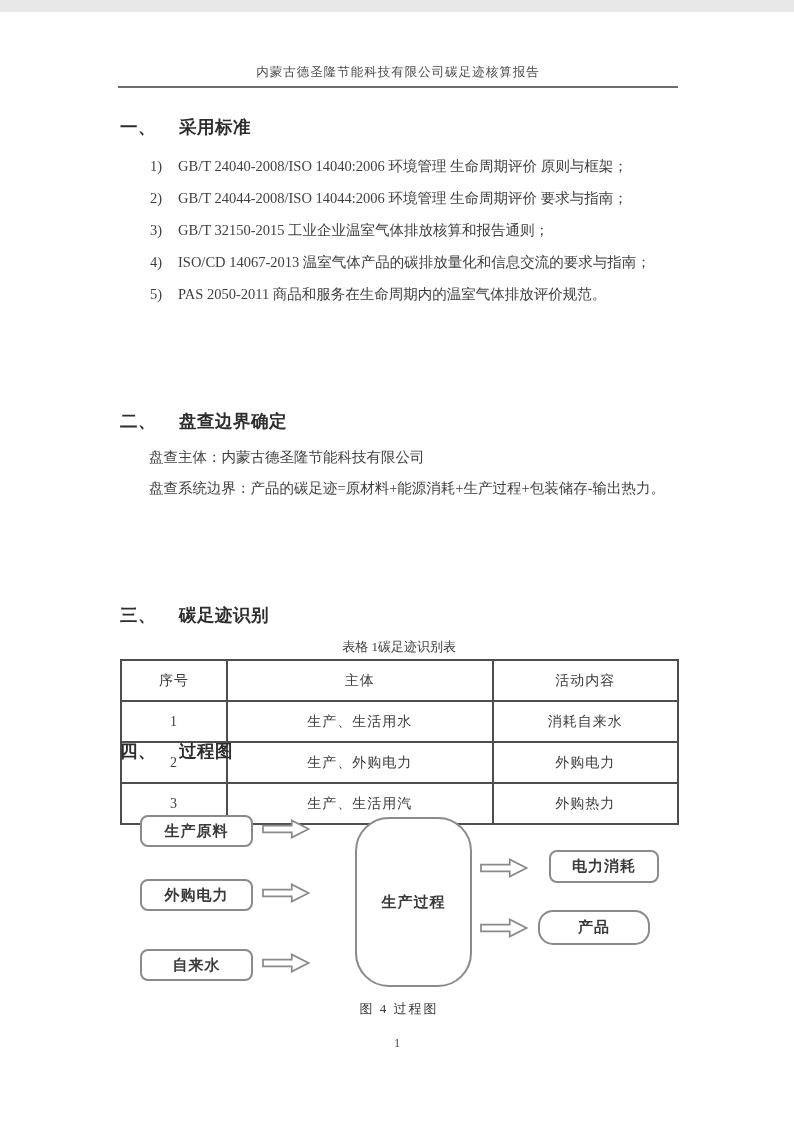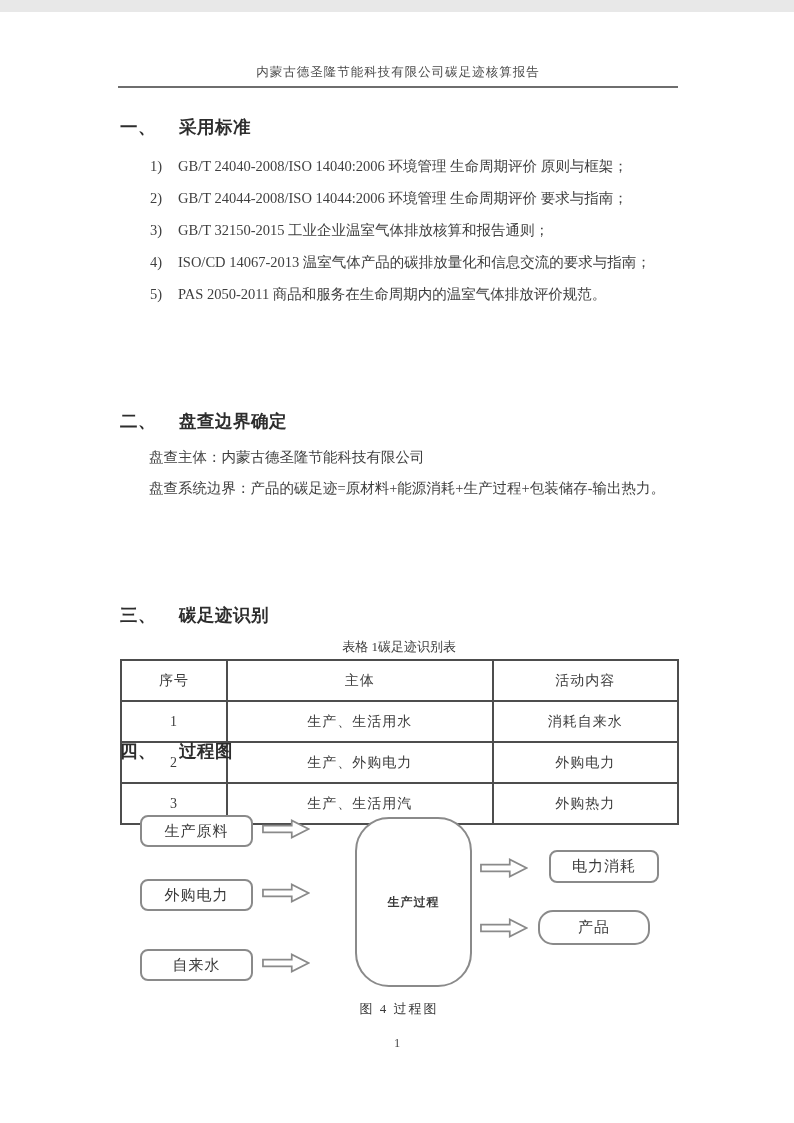--- a/index.html
+++ b/index.html
@@ -73,29 +73,29 @@
   
   .diagram {
     position:absolute; top:795px; left:120px; width:558px; height:190px;
     font-family:"Liberation Sans","DejaVu Sans",sans-serif;
   }
   .dg-box {
     position:absolute;
     border:2px solid #8a8a8a; border-radius:8px;
     background:#fff;
     display:flex; align-items:center; justify-content:center;
-    font-size:15px; font-weight:normal; color:#3a3a3a;
+    font-size:15px; font-weight:bold; color:#3a3a3a;
     letter-spacing:1px;
   }
   .dg-center {
     position:absolute; left:235px; top:10px; width:113px; height:166px;
     border:2px solid #8a8a8a; border-radius:34px;
     background:#fff;
     display:flex; align-items:center; justify-content:center;
-    font-size:12px; font-weight:bold; color:#3a3a3a;
+    font-size:15px; font-weight:bold; color:#3a3a3a;
     letter-spacing:1px;
   }
   .dg-arrow { position:absolute; width:48px; height:22px; }
 
   .fig-caption {
     position:absolute; top:988px; left:120px; width:558px;
     text-align:center; font-size:13px; color:#3c3c3c;
     letter-spacing:2px;
   }
 

